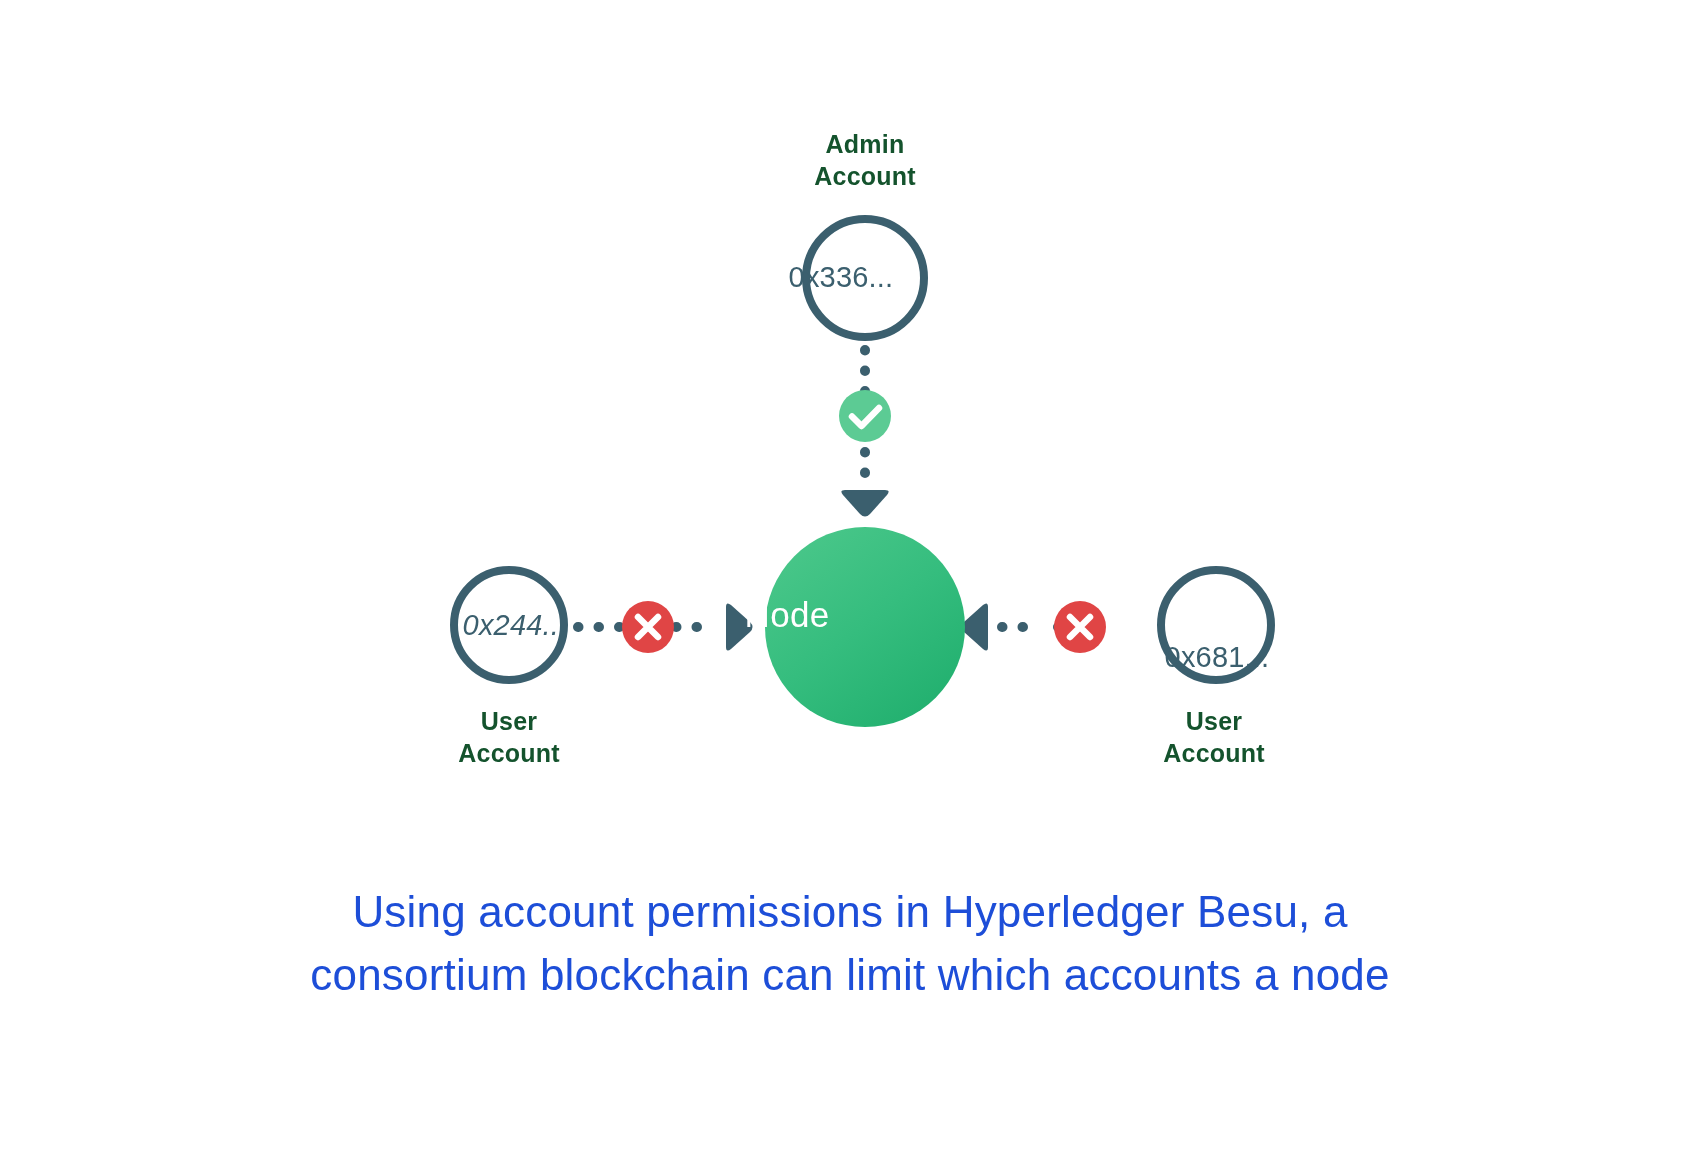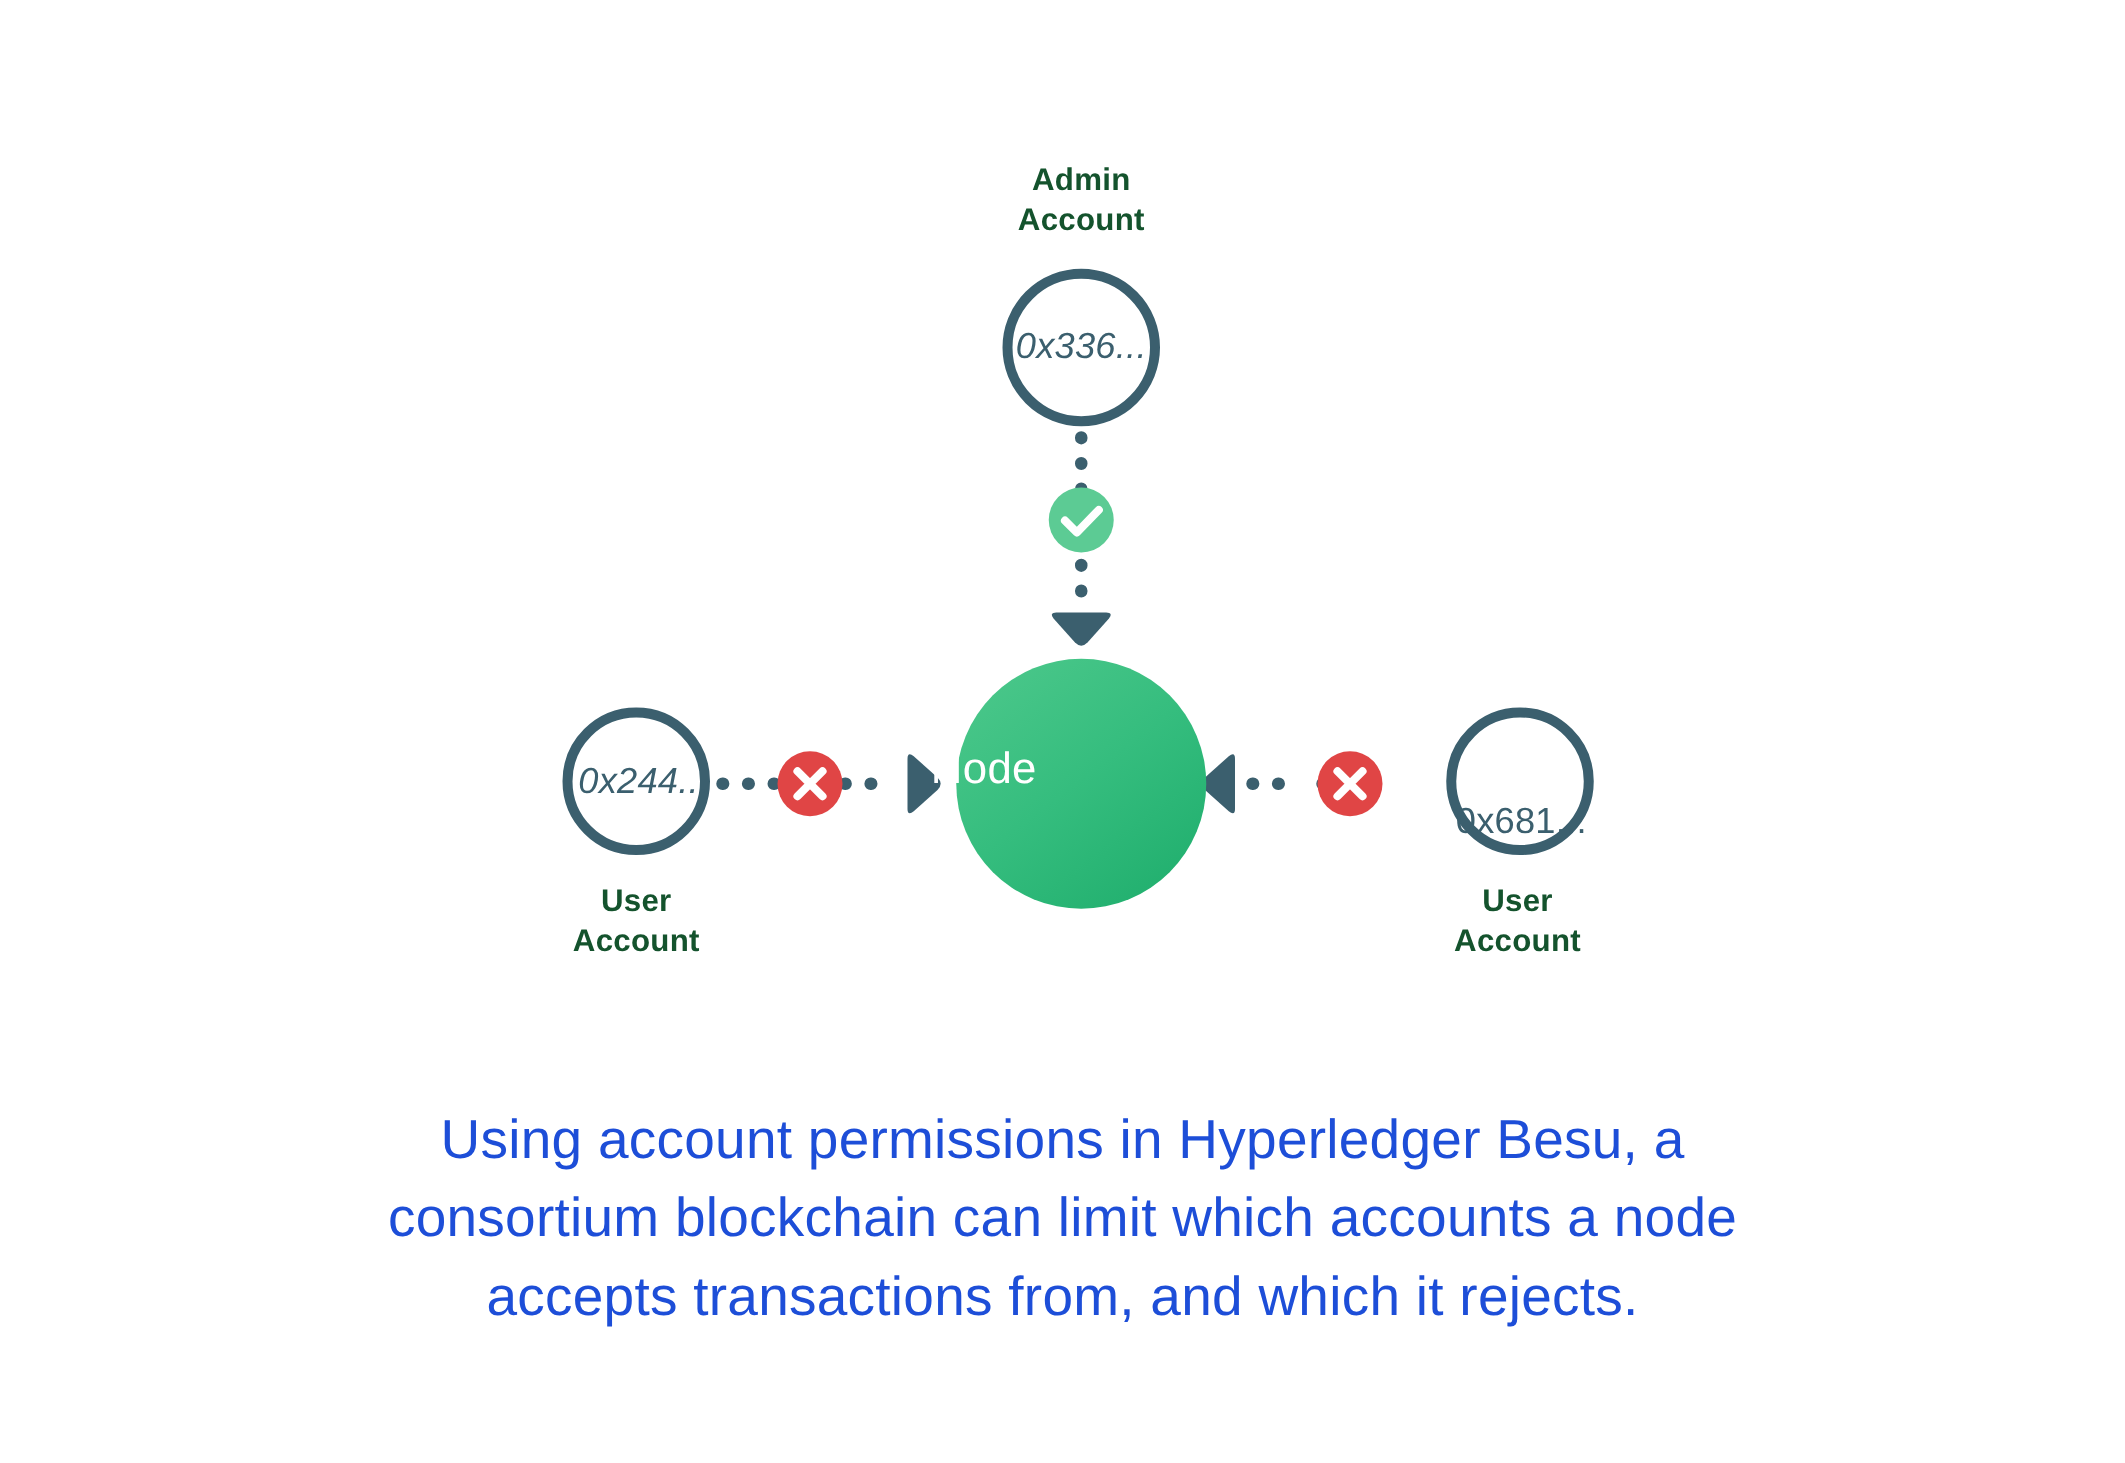--- a/index.html
+++ b/index.html
@@ -50,21 +50,21 @@
 
   
   .acct-value {
     position: absolute;
     text-align: center;
     font-size: 29px;
     color: #3b5f6e;
     line-height: 34px;
     letter-spacing: 0.2px;
   }
-  #admin-value  { left: 800px; top: 260px; width: 130px; font-style: italic; }
+  #admin-value  { left: 776px; top: 260px; width: 130px; }
   #left-value   { left: 450px; top: 608px; width: 130px; font-style: italic; }
   #right-value  { left: 1152px; top: 640px; width: 130px; }
 
   
   .role-label {
     position: absolute;
     text-align: center;
     font-size: 25px;
     font-weight: bold;
     color: #14532d;
@@ -168,16 +168,15 @@
 
   <div class="acct-value" id="right-value">0x681...</div>
   <div class="role-label" id="right-role">
     <span>User</span><br>
     <span>Account</span>
   </div>
 
   <div class="caption">
     <span class="cap-line">Using account permissions in Hyperledger Besu, a</span>
     <span class="cap-line">consortium blockchain can limit which accounts a node</span>
-    <span class="cap-line">accepts transactions from, and which it rejects.</span>
   </div>
 
 </div>
 
 </body></html>

